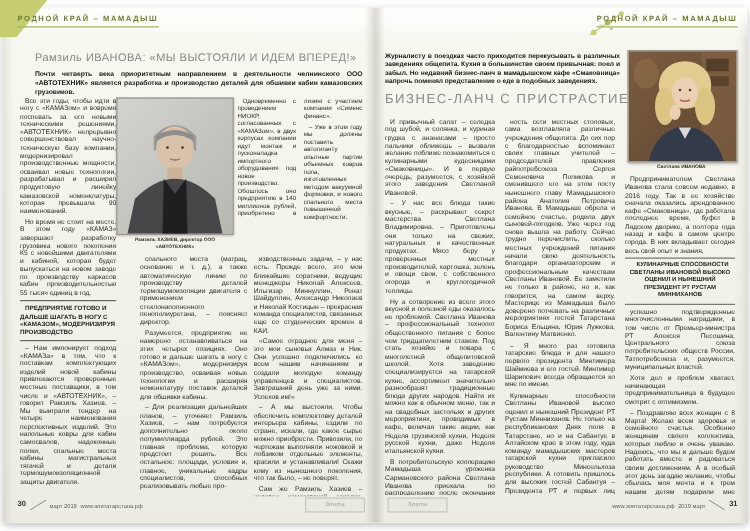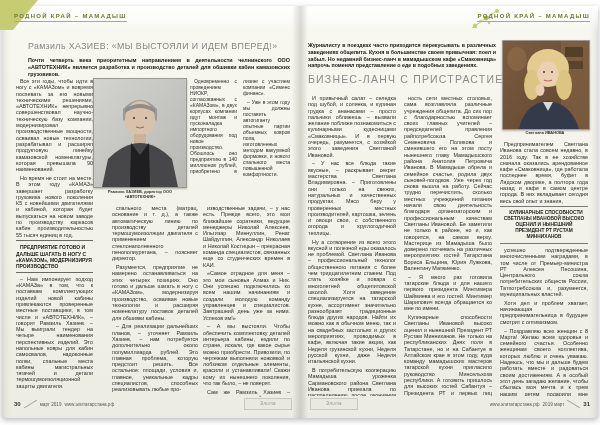--- a/index.html
+++ b/index.html
@@ -96,21 +96,21 @@
 </style>
 </head>
 <body>
 
 <div class="spread"></div>
 <div class="gutter"></div>
 <div class="corner-tab"></div>
 
 <div class="kicker" id="lp-kicker">РОДНОЙ КРАЙ – МАМАДЫШ</div>
 
-<div id="lp-headline">Рамзиль ХАЗИЕВ: «МЫ ВЫСТОЯЛИ И ИДЕМ ВПЕРЕД!»</div>
+<div id="lp-headline">Рамзиль ИВАНОВА: «МЫ ВЫСТОЯЛИ И ИДЕМ ВПЕРЕД!»</div>
 <div id="lp-lead">Почти четверть века приоритетным направлением в деятельности челнинского ООО «АВТОТЕХНИК» является разработка и производство деталей для обшивки кабин камазовских грузовиков.</div>
 
 <div class="bt" id="lp-col1">
   <p>Все эти годы, чтобы идти в ногу с «КАМАЗом» и вовремя поспевать за его новыми техническими решениями, «АВТОТЕХНИК» непрерывно совершенствовал научно-техническую базу компании, модернизировал производственные мощности, осваивал новые технологии, разрабатывал и расширял продуктовую линейку камазовской номенклатуры, которая превышала 90 наименований.</p>
   <p>Но время не стоит на месте. В этом году «КАМАЗ» завершает разработку грузовика нового поколения К5 с новейшими двигателями и кабиной, которая будет выпускаться на новом заводе по производству каркасов кабин производительностью 55 тысяч единиц в год.</p>
   <p class="subhead">ПРЕДПРИЯТИЕ ГОТОВО И ДАЛЬШЕ ШАГАТЬ В НОГУ С «КАМАЗОМ», МОДЕРНИЗИРУЯ ПРОИЗВОДСТВО</p>
   <p>– Нам импонирует подход «КАМАЗа» в том, что к поставкам комплектующих изделий новой кабины привлекаются проверенные местные поставщики, в том числе и «АВТОТЕХНИК», – говорит Рамзиль Хазиев. – Мы выиграли тендер на четыре наименования перспективных изделий. Это напольные ковры для кабин самосвалов, надоконные полки, спальные места кабины магистральных тягачей и детали термошумоизоляционной защиты двигателя.</p>
 </div>
 
 <div class="photo" id="lp-photo">

